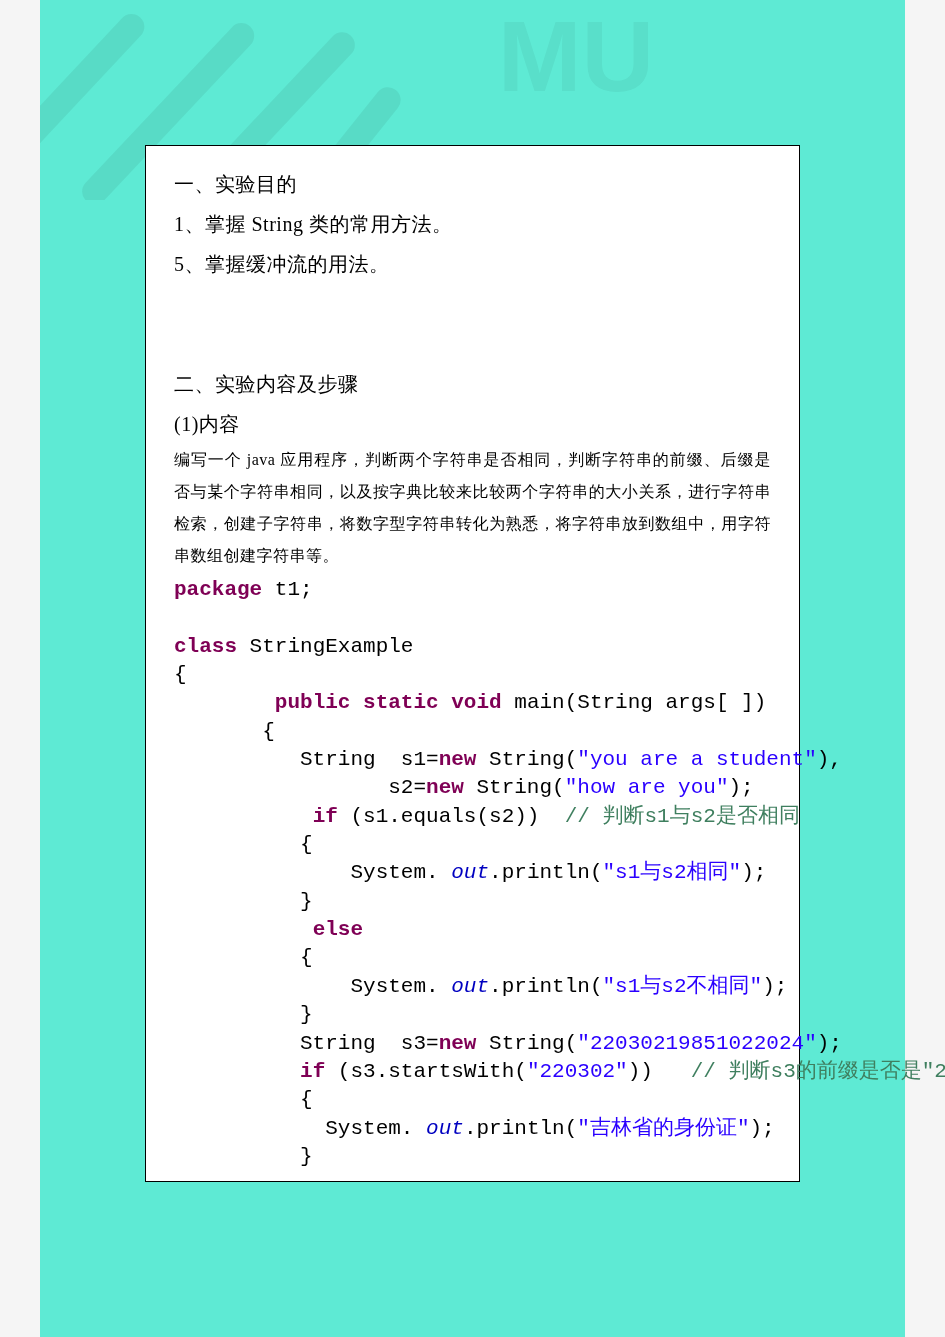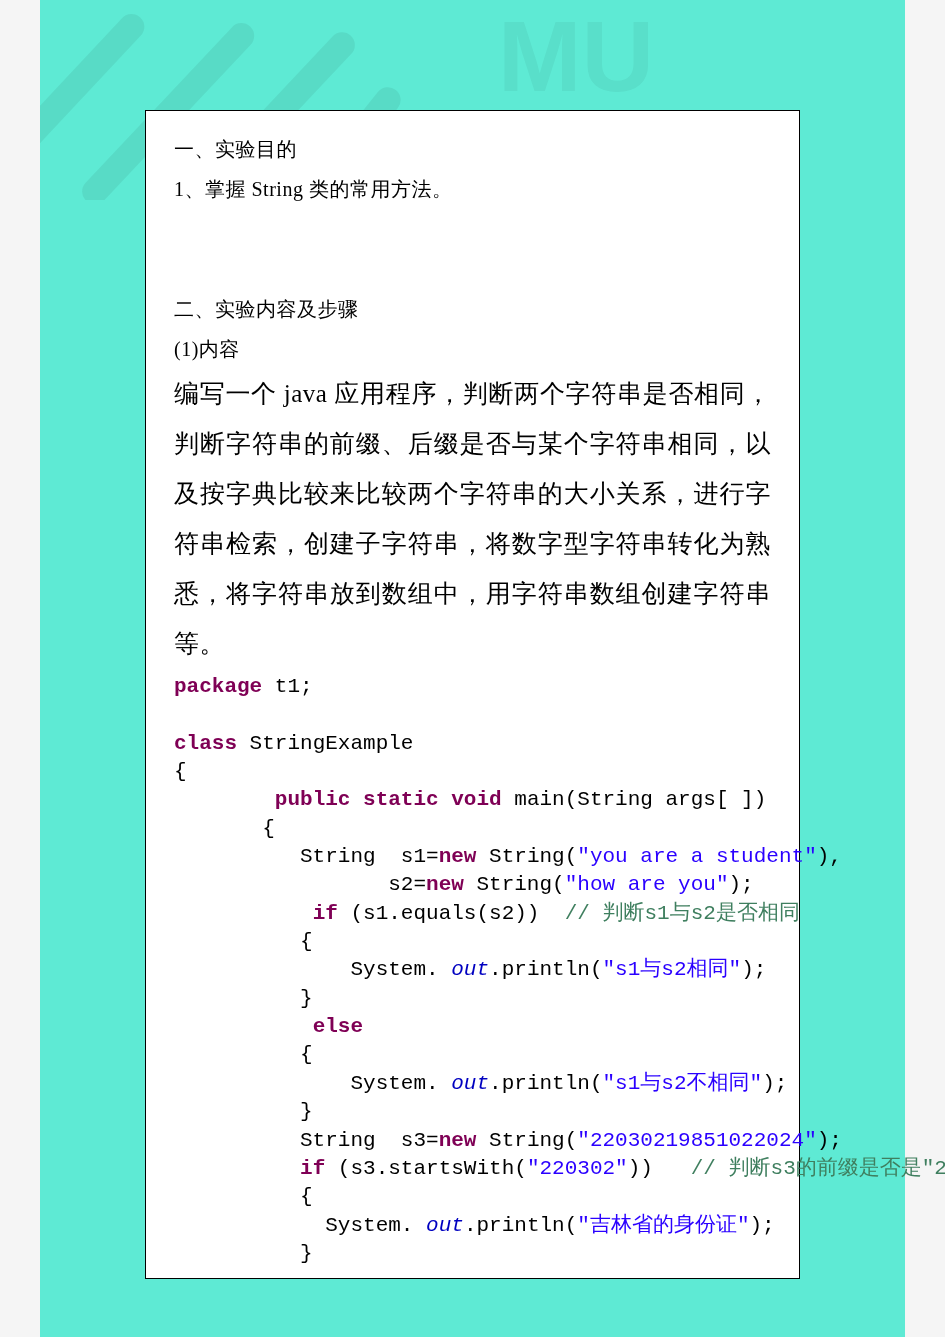--- a/index.html
+++ b/index.html
@@ -32,35 +32,36 @@
       width: 100%;
       height: 100%;
     }
     .content-box {
       border: 1px solid #000;
       padding: 18px 28px 10px 28px;
       box-sizing: border-box;
       background: #fff;
       position: relative;
       z-index: 1;
+      margin-top: 35px;
     }
     .line {
       font-size: 20px;
       line-height: 2.0;
       color: #000;
       letter-spacing: 0.5px;
     }
     .spacer {
       height: 40px;
     }
     .bold {
       font-weight: bold;
     }
     .para {
-      font-size: 25px;
+      font-size: 16px;
       line-height: 2.0;
       color: #000;
       text-align: justify;
       letter-spacing: 0.5px;
     }
     .code-block {
       font-family: "Consolas", "Courier New", monospace;
       font-size: 21px;
       line-height: 1.35;
       white-space: pre;
@@ -86,20 +87,21 @@
       </g>
       <g fill="#000">
         <text x="500" y="90" font-size="110" font-family="Arial" font-weight="bold" opacity="0.8">MU</text>
       </g>
     </svg>
   </div>
 
   <div class="content-box">
     <div class="line">一、实验目的</div>
     <div class="line">1、掌握 String 类的常用方法。</div>
+    <div class="line">5、掌握缓冲流的用法。</div>
 
     <div class="spacer"></div>
     <div class="spacer"></div>
 
     <div class="line">二、实验内容及步骤</div>
     <div class="line">(1)内容</div>
     <div class="para">编写一个 java 应用程序，判断两个字符串是否相同，判断字符串的前缀、后缀是否与某个字符串相同，以及按字典比较来比较两个字符串的大小关系，进行字符串检索，创建子字符串，将数字型字符串转化为熟悉，将字符串放到数组中，用字符串数组创建字符串等。</div>
 
     <div class="code-block"><span class="kw">package</span><span> t1;</span>
 

